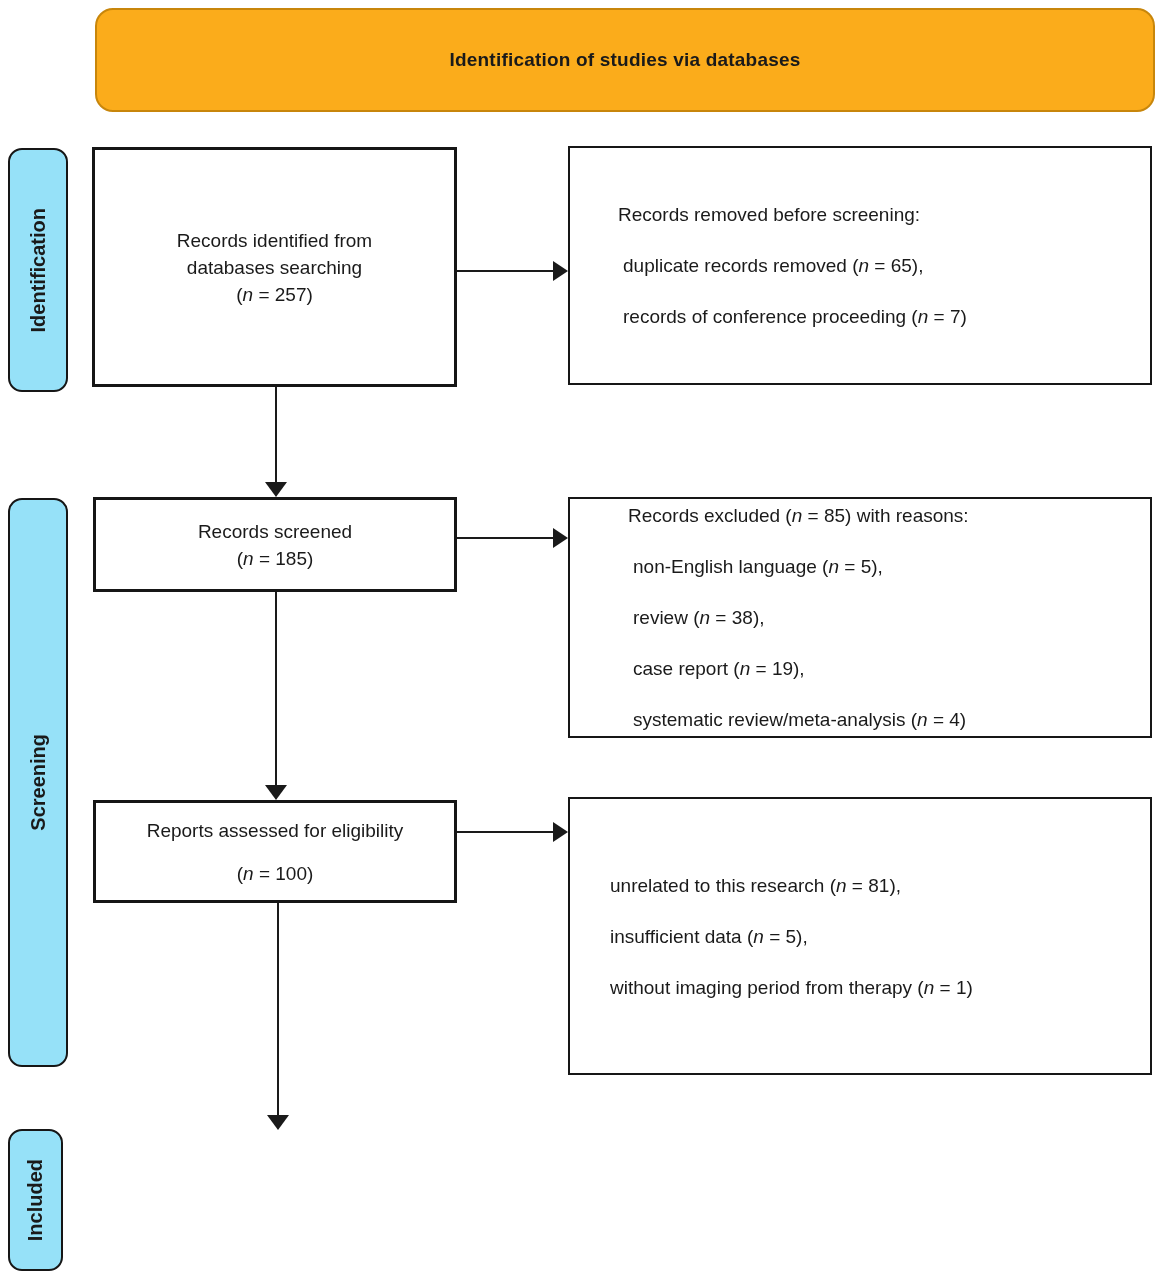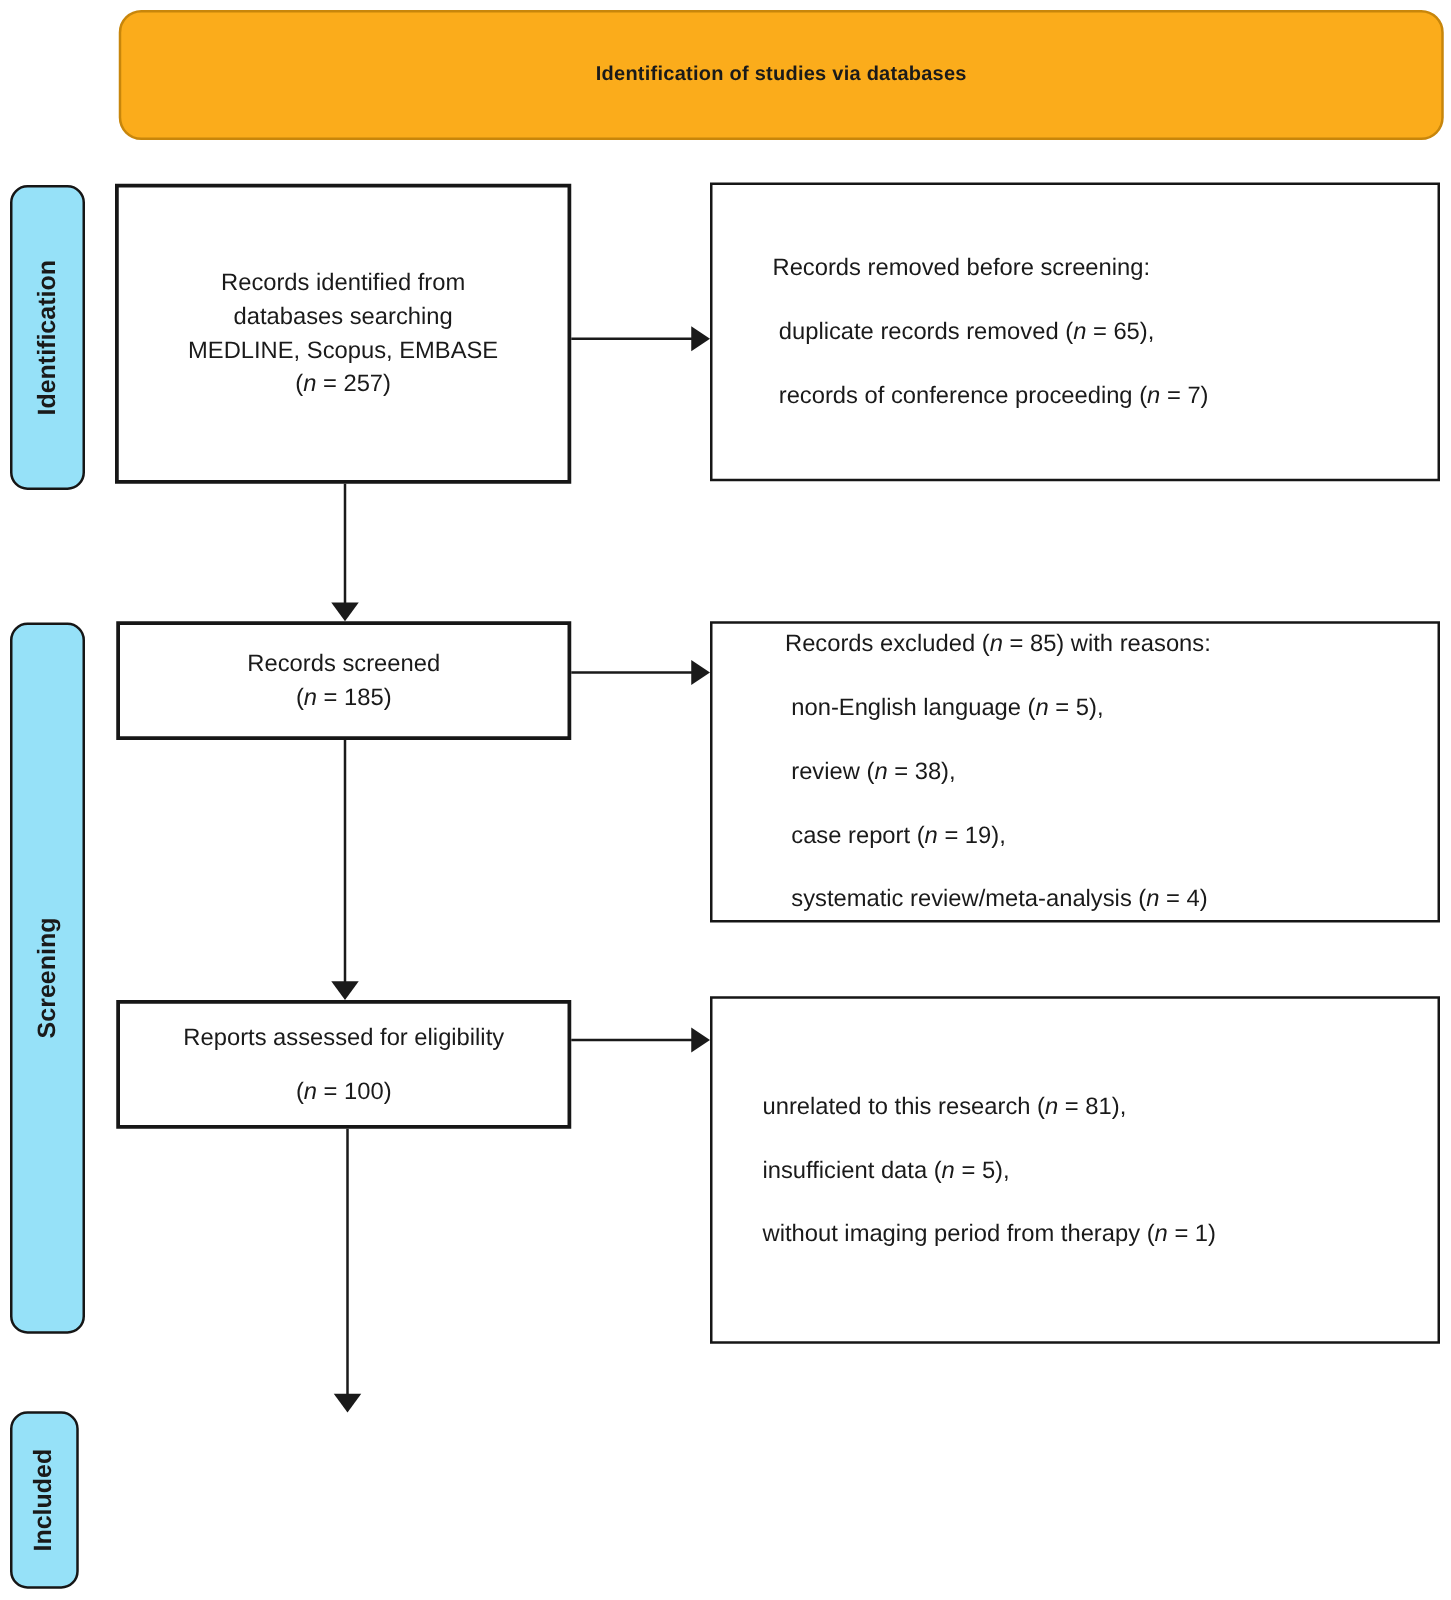--- a/index.html
+++ b/index.html
@@ -23,21 +23,21 @@
   }
   
   .banner{
     position:absolute;left:95px;top:8px;width:1060px;height:104px;
     background:var(--banner-fill);
     border:2px solid var(--banner-border);
     border-radius:18px;
     display:flex;align-items:center;justify-content:center;
     box-sizing:border-box;
   }
-  .banner .title{font-size:16px;font-weight:bold;letter-spacing:.2px;}
+  .banner .title{font-size:19px;font-weight:bold;letter-spacing:.2px;}
   
   .stage{
     position:absolute;
     background:var(--stage-fill);
     border:2.5px solid var(--stage-border);
     border-radius:14px;
     display:flex;align-items:center;justify-content:center;
     box-sizing:border-box;
   }
   .stage .vlabel{
@@ -101,21 +101,20 @@
   <div class="stage stage-screening">
     <div class="vlabel">Screening</div>
   </div>
   <div class="stage stage-included">
     <div class="vlabel">Included</div>
   </div>
 
   <div class="fbox centered box-identified">
     <div class="line">Records identified from</div>
     <div class="line">databases searching</div>
-    <div class="line">MEDLINE, Scopus, EMBASE</div>
     <div class="line">(<i>n</i> = 257)</div>
   </div>
 
   <div class="fbox centered box-screened">
     <div class="line">Records screened</div>
     <div class="line">(<i>n</i> = 185)</div>
   </div>
 
   <div class="fbox centered box-assessed">
     <div class="line">Reports assessed for eligibility</div>

